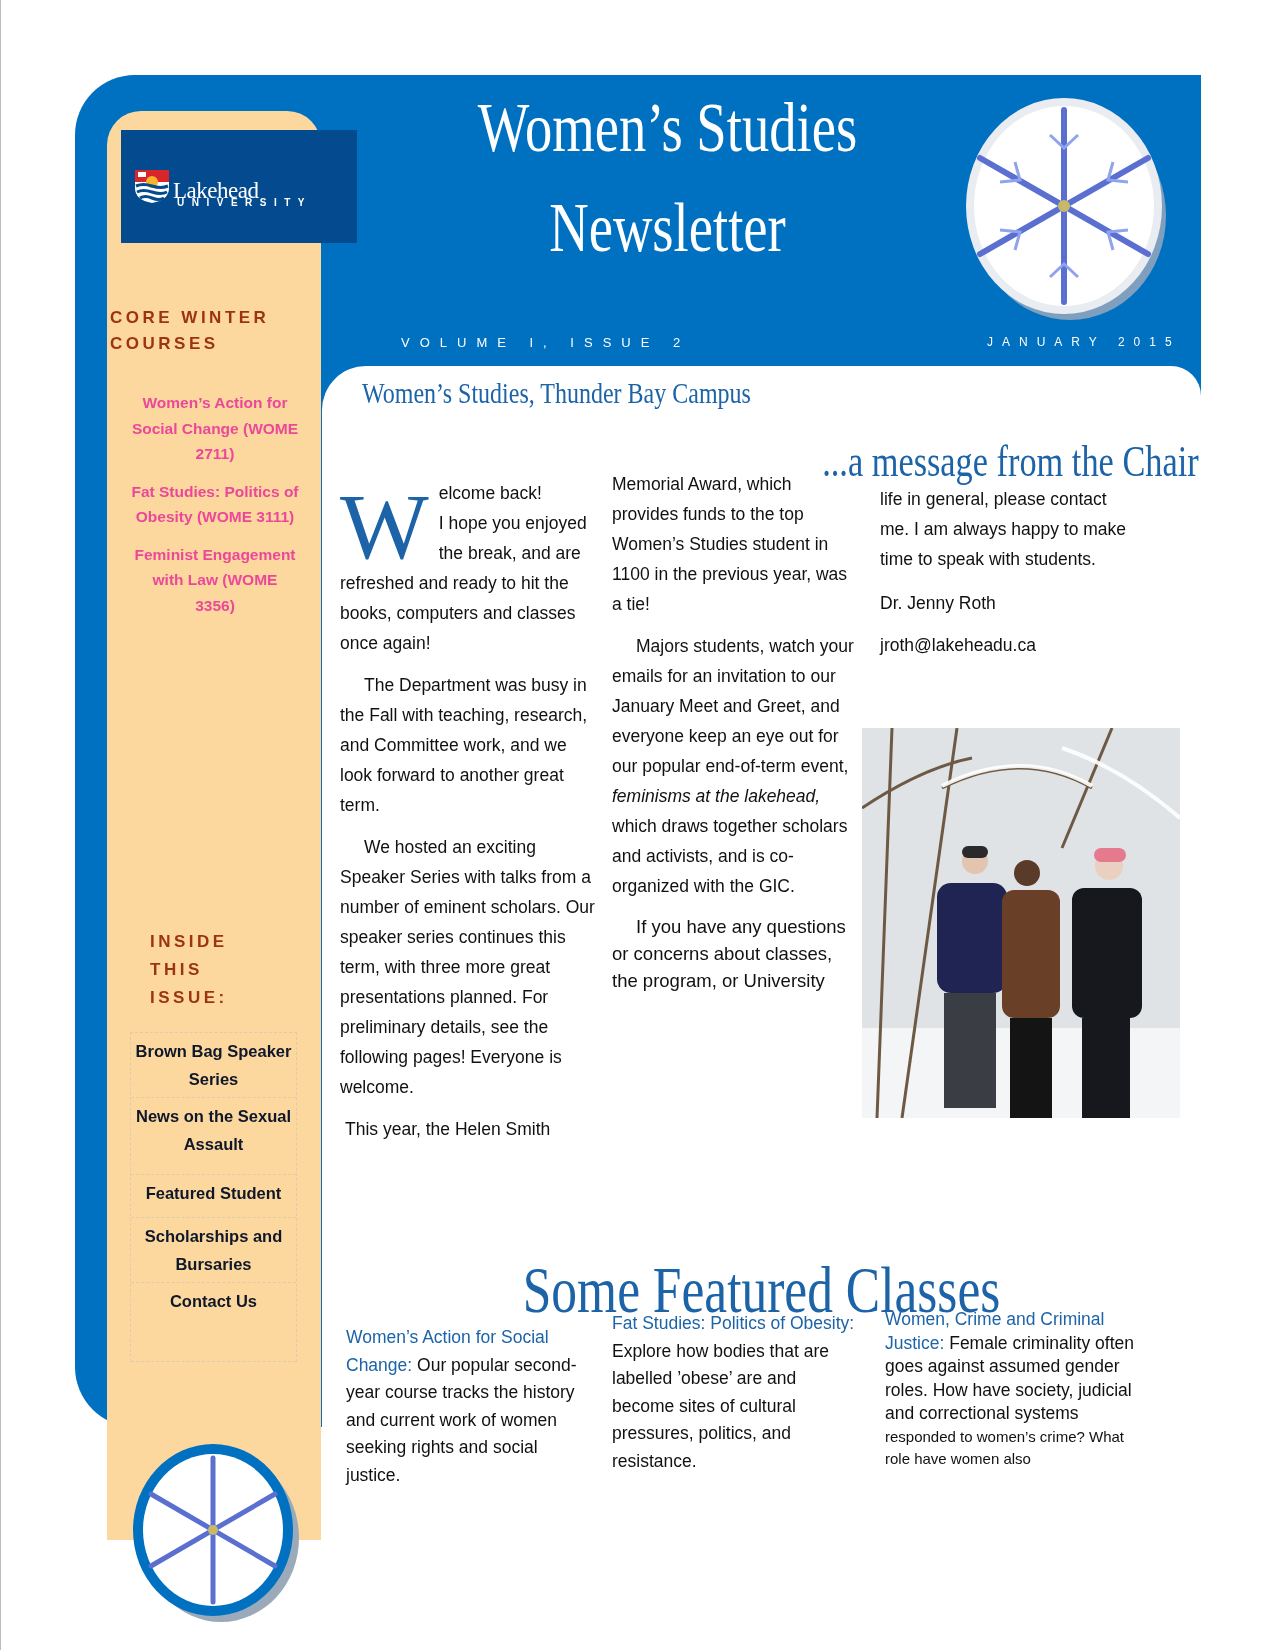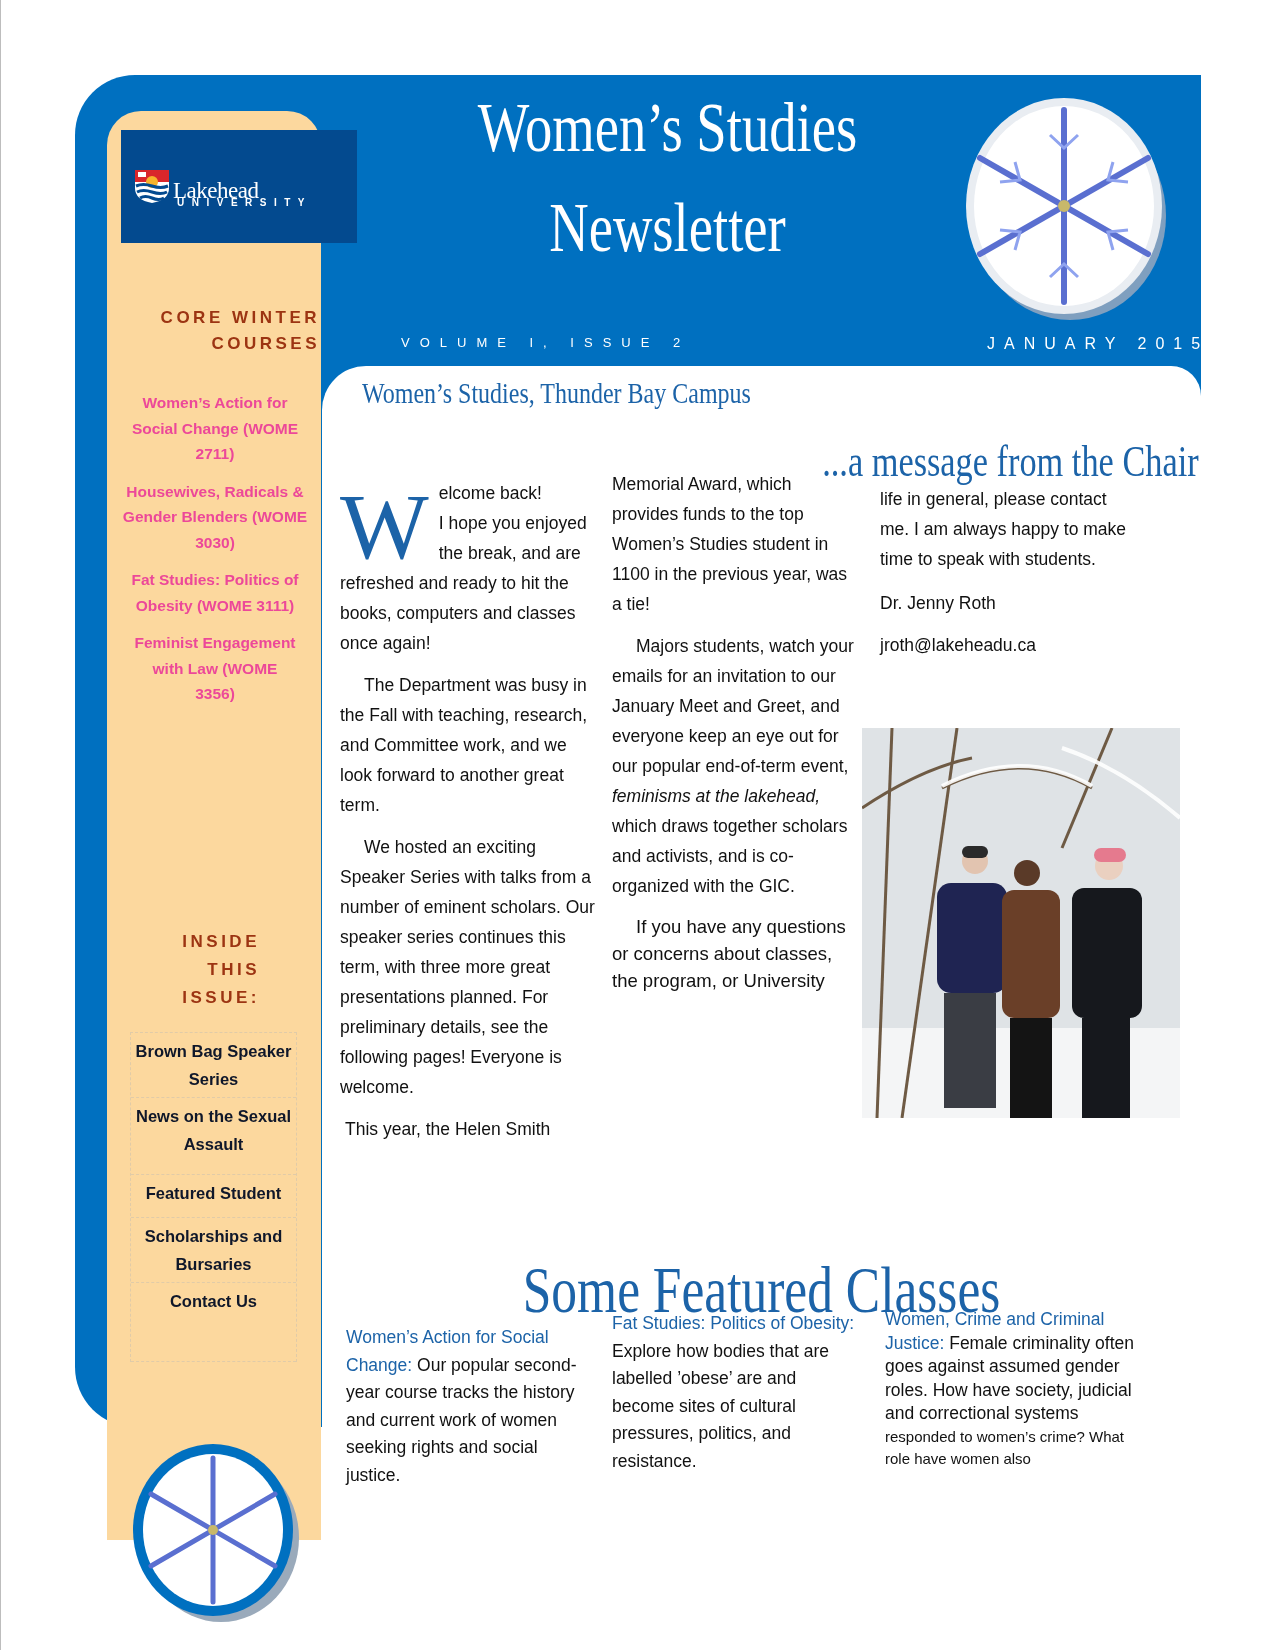--- a/index.html
+++ b/index.html
@@ -4,21 +4,21 @@
 <style>
   html, body { margin:0; padding:0; }
   body { width:1275px; height:1650px; background:#ffffff; position:relative; overflow:hidden; font-family:"Liberation Sans", sans-serif; }
   .page-edge { position:absolute; left:0; top:0; width:1px; height:1650px; background:#bdbdbd; }
   .blue-frame { position:absolute; left:75px; top:75px; width:1126px; height:1352px; background:#0070c0; border-radius:60px 0 0 60px; }
   .sidebar { position:absolute; left:107px; top:111px; width:214px; height:1429px; background:#fcd89e; border-radius:34px 34px 0 0; }
   .logo-box { position:absolute; left:121px; top:130px; width:236px; height:113px; background:#034a8f; }
   .logo-crest { position:absolute; left:12px; top:38px; width:38px; height:36px; }
   .logo-name { position:absolute; left:52px; top:48px; font-family:"Liberation Serif", serif; color:#fff; font-size:23px; letter-spacing:-0.5px; }
   .logo-sub { position:absolute; left:56px; top:67px; color:#fff; font-size:10px; font-weight:bold; letter-spacing:7.5px; }
-  .side-heading { position:absolute; color:#9c3412; font-weight:bold; letter-spacing:3.5px; text-align:right; font-size:17px; line-height:26px; }
+  .side-heading { position:absolute; color:#9c3412; font-weight:bold; letter-spacing:3.5px; text-align:left; font-size:17px; line-height:26px; }
   .course-list { position:absolute; left:110px; top:390px; width:210px; text-align:center; }
   .course-item { font-size:15.5px; font-weight:bold; color:#ec4899; line-height:25.5px; margin-bottom:12px; }
   .toc { position:absolute; left:130px; top:1032px; width:165px; border:1px dashed #e0cba8; border-bottom:none; }
   .toc-item { text-align:center; color:#0f172a; font-weight:bold; font-size:16.5px; line-height:28px; border-bottom:1px dashed #e0cba8; padding:4px 0; }
   .toc-item.last { height:70px; }
   .snow-top { position:absolute; left:960px; top:90px; width:208px; height:232px; }
   .snow-bottom { position:absolute; left:131px; top:1438px; width:170px; height:186px; }
   .title { position:absolute; left:380px; width:575px; text-align:center; color:#fff; font-family:"Liberation Serif", serif; font-size:70px; transform:scaleX(0.78); transform-origin:center; }
   .vol-line { position:absolute; top:335px; color:#fff; font-size:13px; letter-spacing:10px; }
   .content { position:absolute; left:322px; top:366px; width:879px; height:1284px; background:#fff; border-radius:44px 30px 0 0; }
@@ -56,21 +56,20 @@
   <span class="logo-sub">UNIVERSITY</span>
 </div>
 
 <div class="side-heading" style="left:110px;top:305px;width:210px;">
   <div>CORE WINTER</div>
   <div>COURSES</div>
 </div>
 
 <div class="course-list">
   <div class="course-item" style="padding:0 10px;">Women’s Action for Social Change (WOME 2711)</div>
-  <div class="course-item" style="padding:0 4px;">Housewives, Radicals &amp; Gender Blenders (WOME 3030)</div>
   <div class="course-item" style="padding:0 10px;">Fat Studies: Politics of Obesity (WOME 3111)</div>
   <div class="course-item" style="padding:0 22px;">Feminist Engagement with Law (WOME 3356)</div>
 </div>
 
 <div class="side-heading" style="left:150px;top:928px;width:110px;line-height:28px;">
   <div>INSIDE</div>
   <div>THIS</div>
   <div>ISSUE:</div>
 </div>
 
@@ -78,21 +77,21 @@
   <div class="toc-item">Brown Bag Speaker Series</div>
   <div class="toc-item" style="padding-bottom:16px;">News on the Sexual Assault</div>
   <div class="toc-item" style="padding-bottom:10px;">Featured Student</div>
   <div class="toc-item">Scholarships and Bursaries</div>
   <div class="toc-item last">Contact Us</div>
 </div>
 
 <div class="title" style="top:88px;">Women’s Studies</div>
 <div class="title" style="top:188px;">Newsletter</div>
 <div class="vol-line" style="left:401px;">VOLUME I, ISSUE 2</div>
-<div class="vol-line" style="left:987px;font-size:16px;letter-spacing:9px;">JANUARY 2015</div>
+<div class="vol-line" style="left:987px;font-size:12px;letter-spacing:9px;">JANUARY 2015</div>
 
 <svg class="snow-top" viewBox="0 0 208 232">
   <ellipse cx="110" cy="126" rx="96" ry="104" fill="#7f9fbf"></ellipse>
   <ellipse cx="104" cy="116" rx="98" ry="108" fill="#e9edf2"></ellipse>
   <ellipse cx="104" cy="116" rx="90" ry="100" fill="#ffffff"></ellipse>
   <g stroke="#5a6fd0" stroke-width="6" stroke-linecap="round" fill="none">
     <line x1="104" y1="20" x2="104" y2="212"></line>
     <line x1="20" y1="68" x2="188" y2="164"></line>
     <line x1="20" y1="164" x2="188" y2="68"></line>
   </g>

